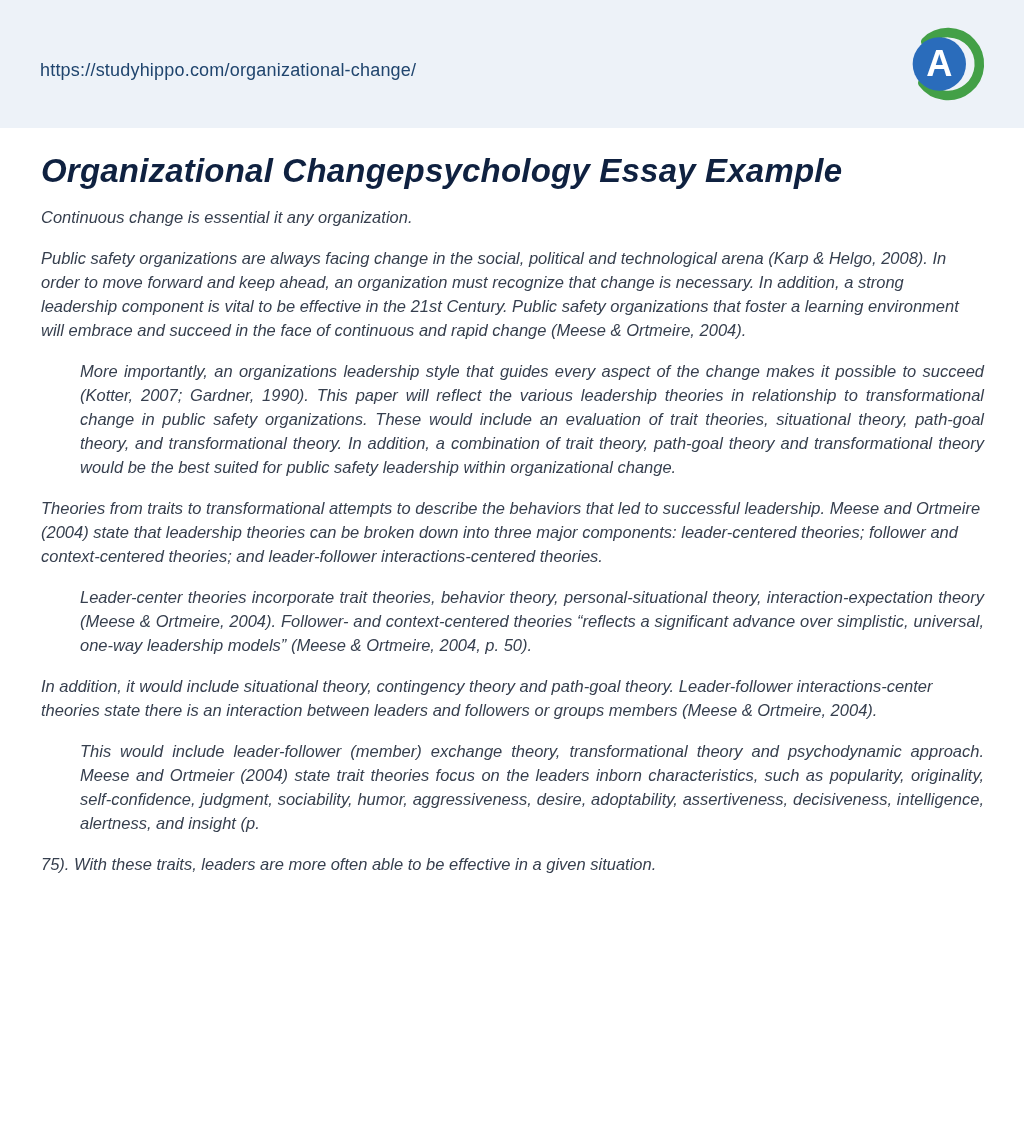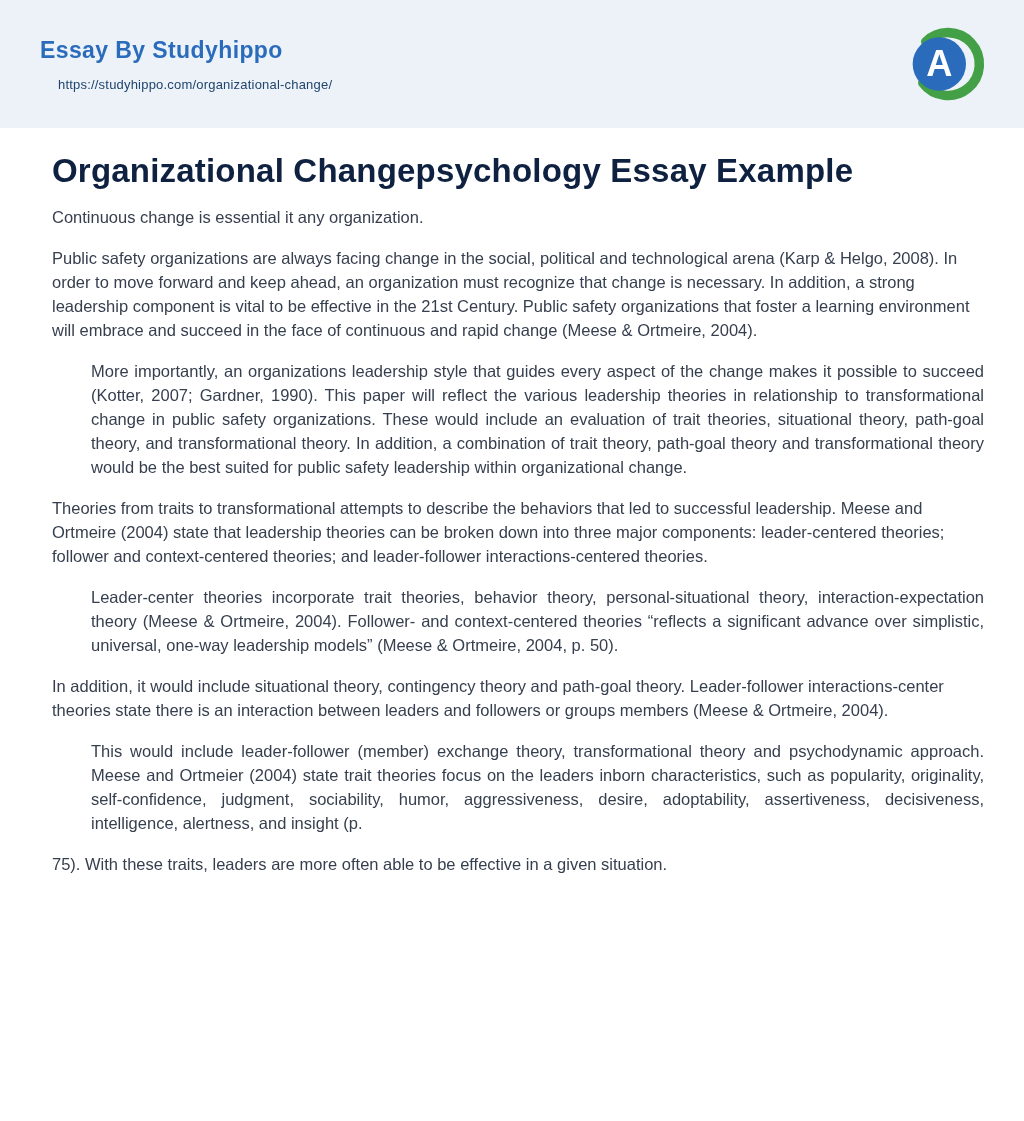--- a/index.html
+++ b/index.html
@@ -20,35 +20,35 @@
   }
   .header-text { display: flex; flex-direction: column; }
   .site-title {
     color: #2a6cbb;
     font-size: 23px;
     font-weight: 700;
     letter-spacing: 0.4px;
   }
   .source-url {
     color: #20456e;
-    font-size: 13px;
+    font-size: 18px;
     font-weight: 500;
     letter-spacing: 0.2px;
     margin-top: 13px;
     text-decoration: none;
     display: inline-block;
-    margin-left: 18px;
   }
   .logo-wrap {
     width: 80px;
     height: 80px;
     flex: 0 0 auto;
   }
   .essay-main {
-    padding: 24px 40px 0 52px;
+    padding: 24px 40px 0 41px;
+    font-style: italic;
   }
   .essay-title {
     color: #0f2140;
     font-size: 33px;
     font-weight: 800;
     letter-spacing: 0.2px;
     line-height: 1.15;
     margin-bottom: 15px;
   }
   .essay-body p {
@@ -62,21 +62,20 @@
   .essay-body p.justify {
     text-align: justify;
     margin-left: 39px;
   }
 </style>
 </head>
 <body>
 
 <header class="page-header">
   <div class="header-text">
-    <div class="site-title">Essay By Studyhippo</div>
     <a class="source-url">https://studyhippo.com/organizational-change/</a>
   </div>
   <div class="logo-wrap">
     <svg viewBox="0 0 84 84" width="80" height="80" aria-hidden="true">
       <path d="M 20.7 18.7 A 33 33 0 1 1 17.6 61.8" fill="none" stroke="#43a047" stroke-width="10" stroke-linecap="round"></path>
       <circle cx="35" cy="42" r="28" fill="#2a6cbb"></circle>
       <text x="35" y="55" text-anchor="middle" font-family="Liberation Sans, sans-serif" font-size="38" font-weight="bold" fill="#ffffff">A</text>
     </svg>
   </div>
 </header>

